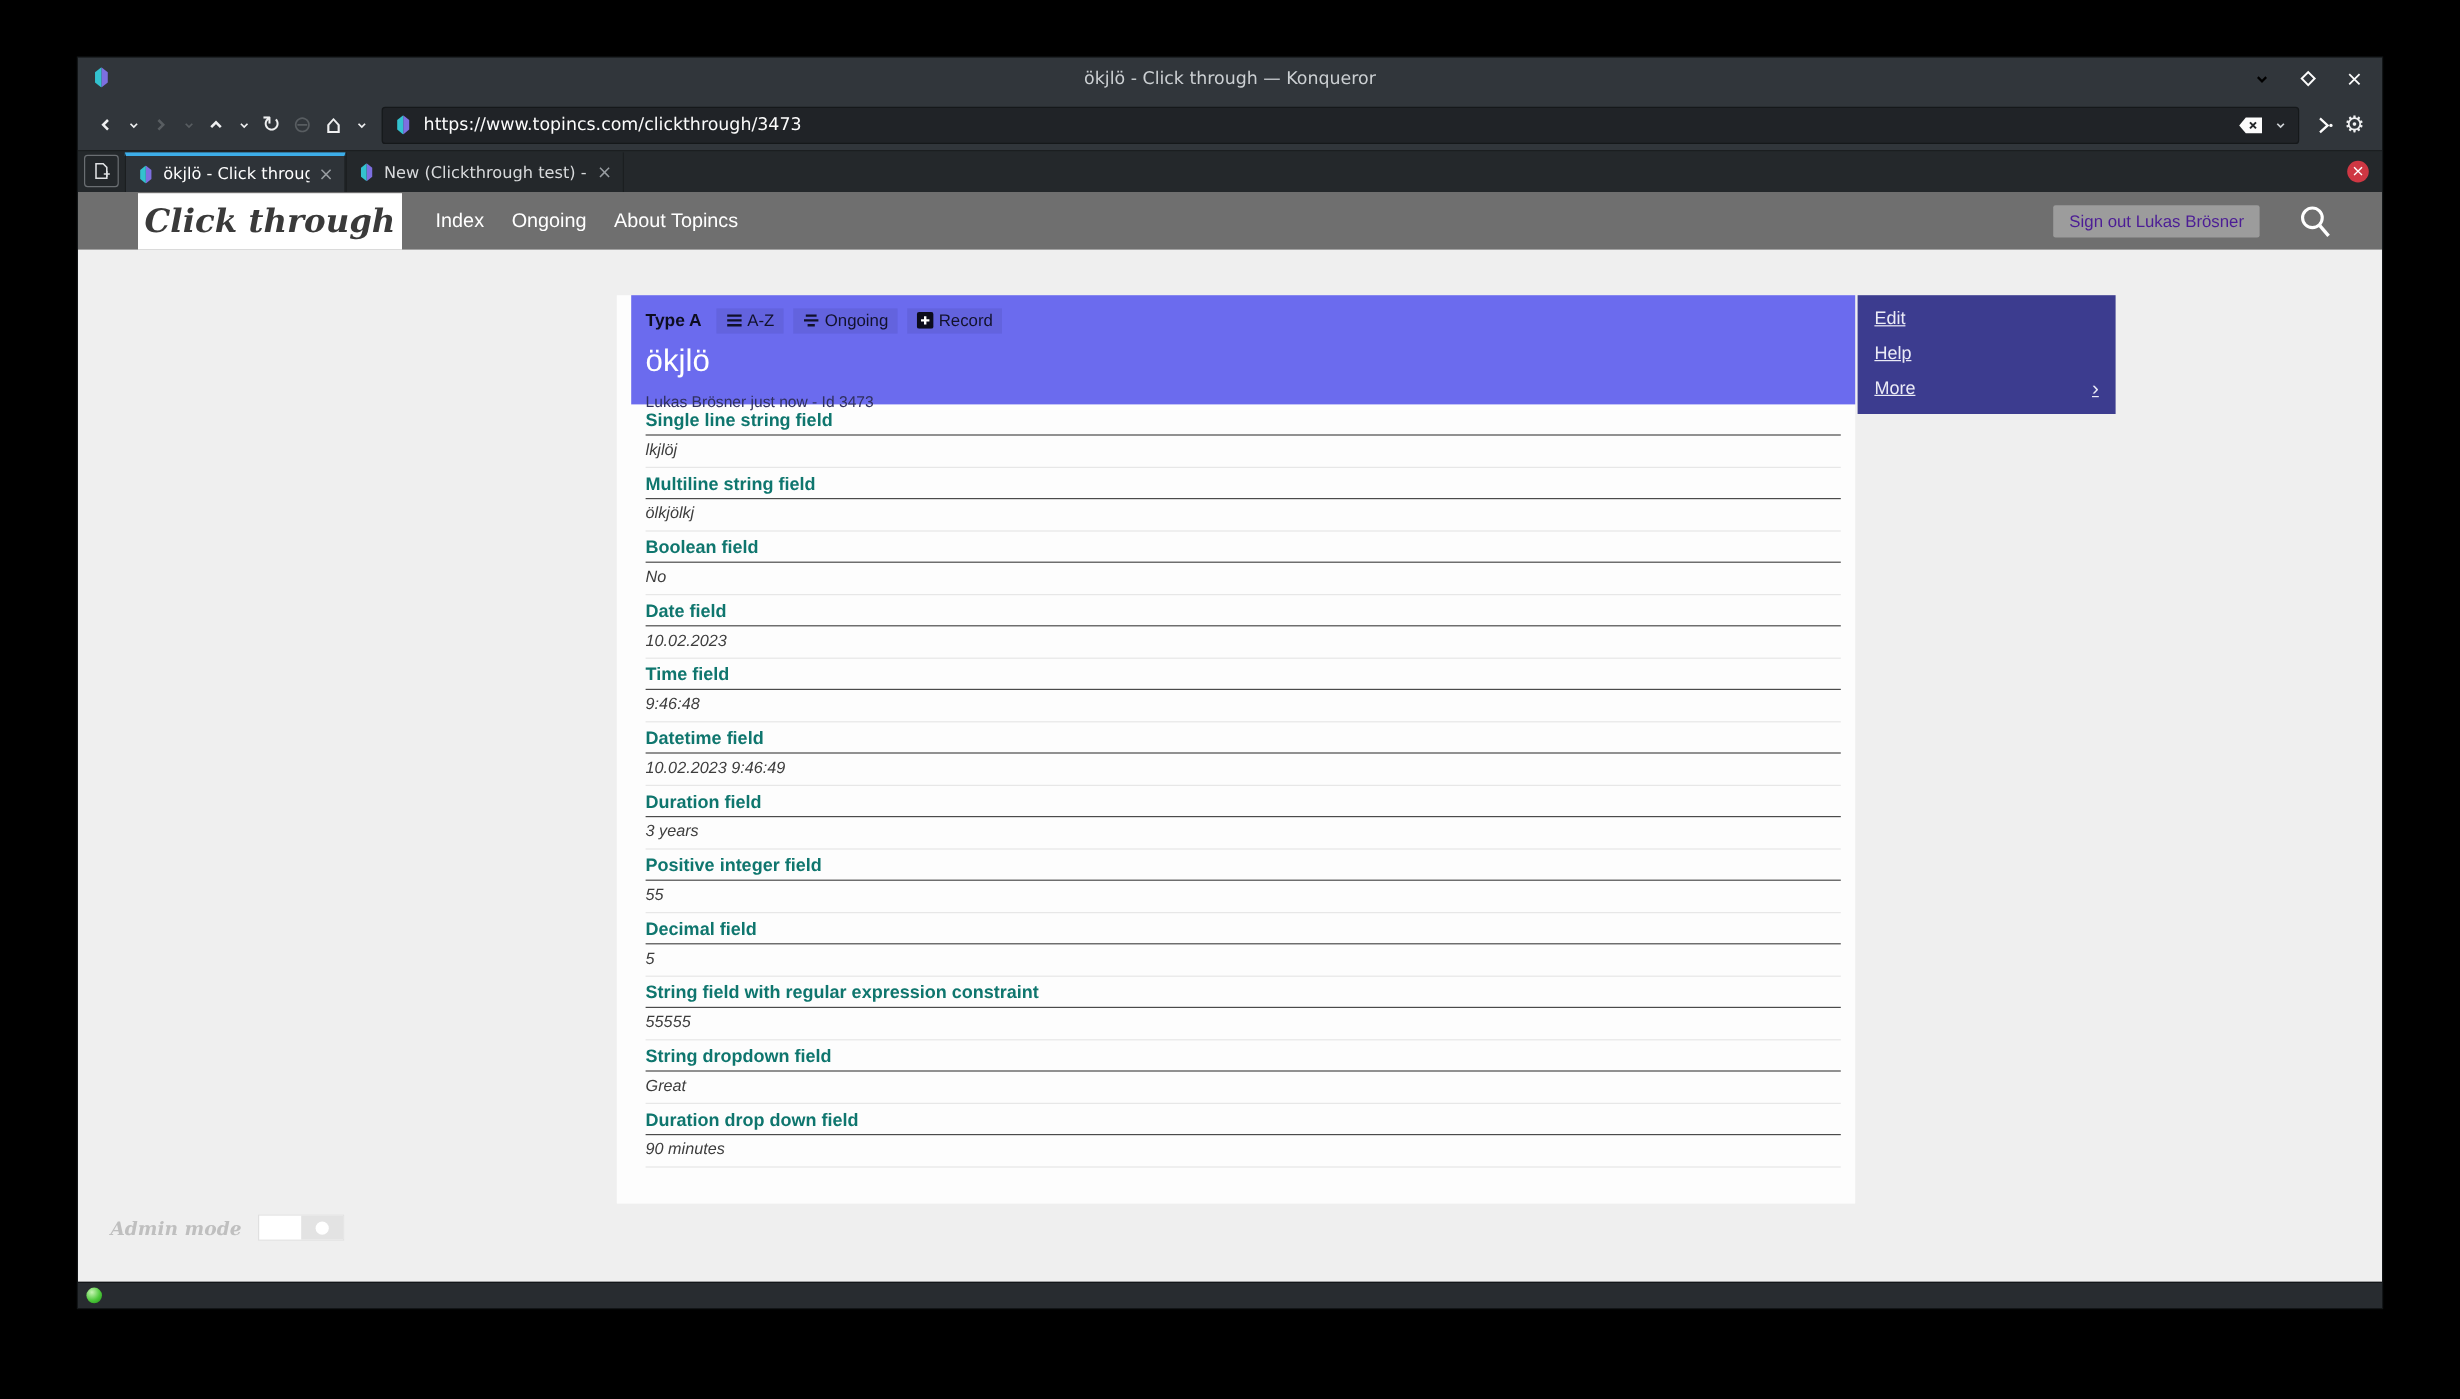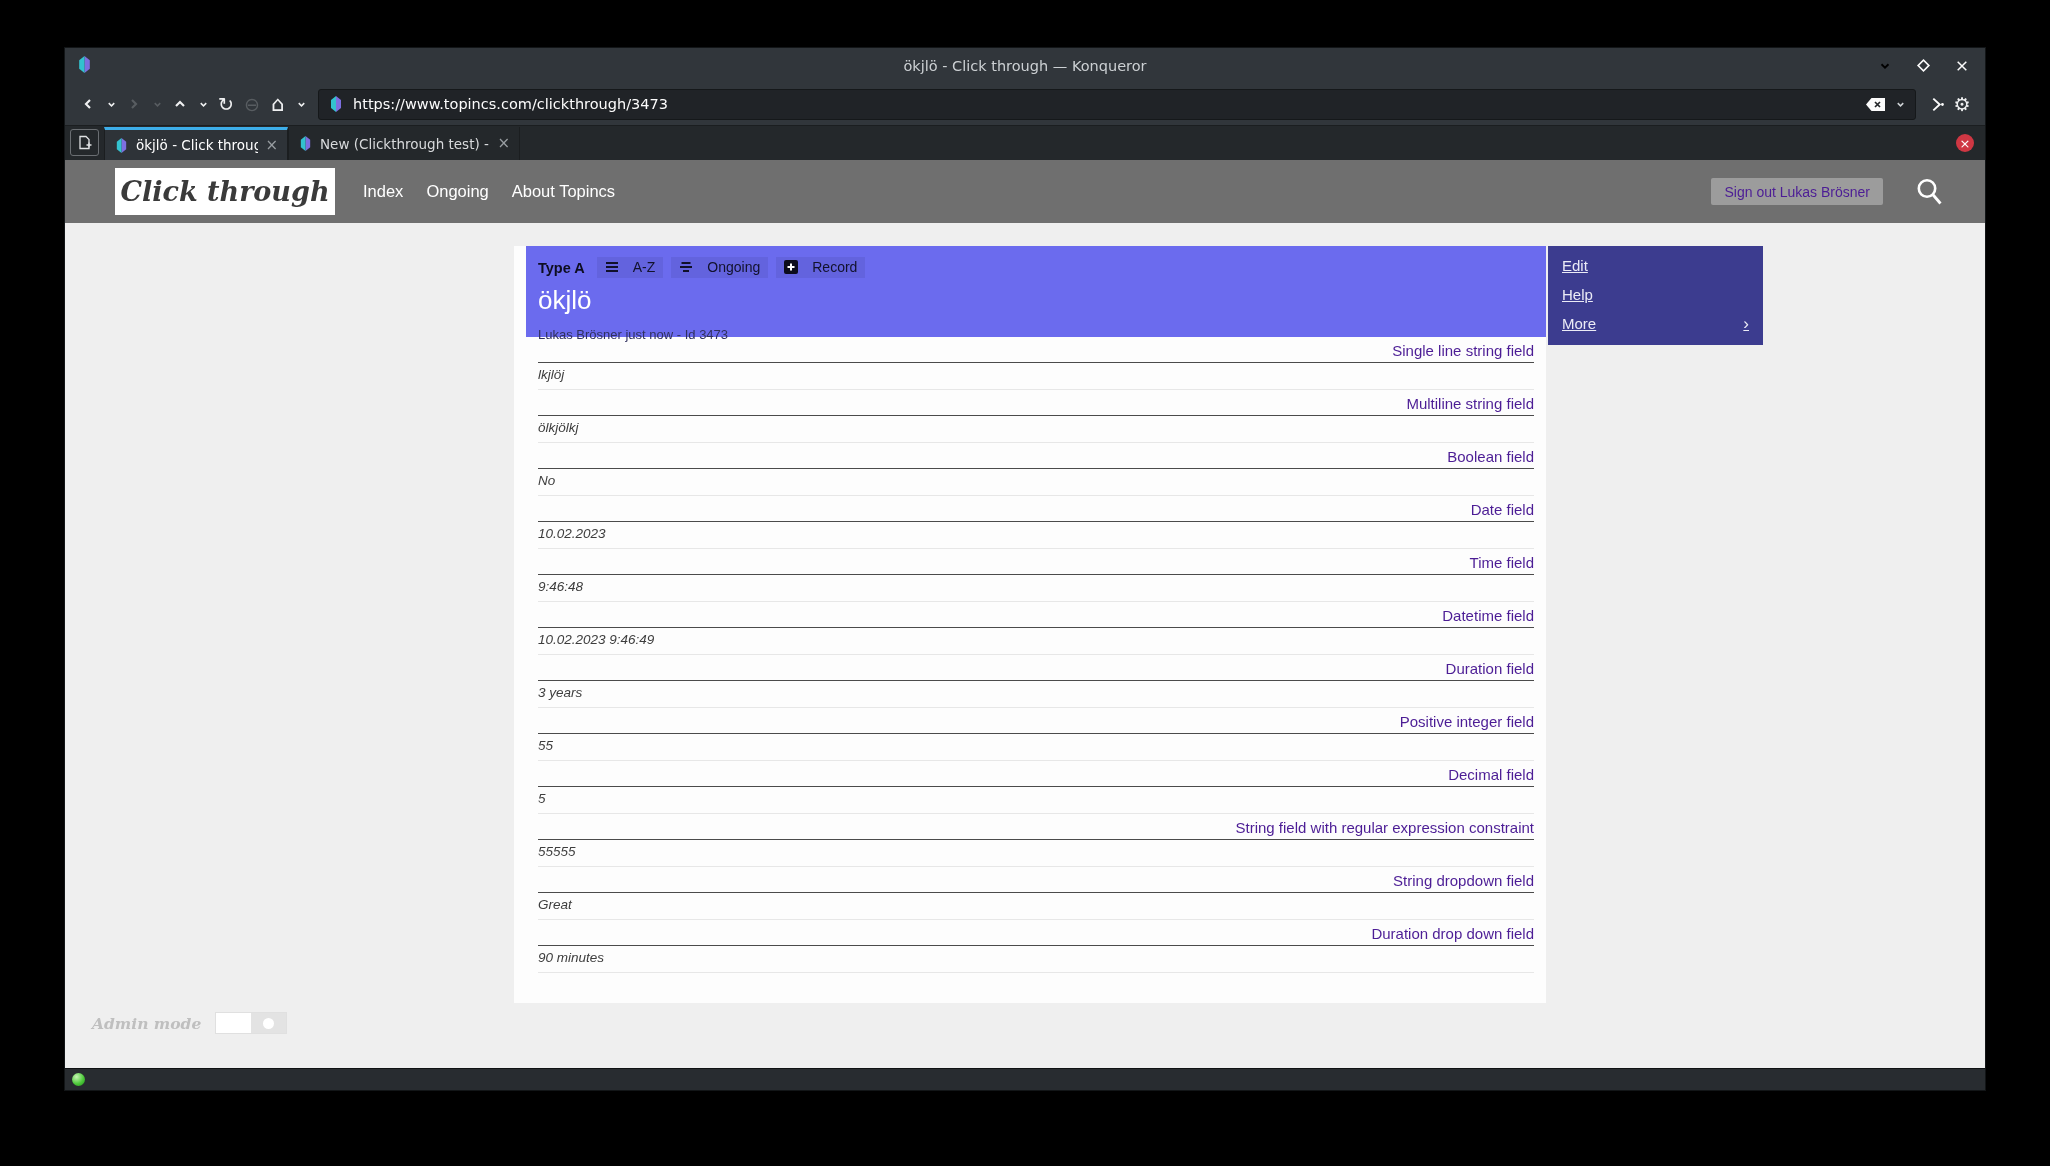--- a/index.html
+++ b/index.html
@@ -47,43 +47,43 @@
   .tab .lbl{white-space:nowrap;overflow:hidden;}
   .tab.active{background:#2e3338;border-top:3px solid #3daee9;color:#fff;width:184px;}
   .tab.t2{width:232px;color:#d8dadc;}
   .tab-close{color:#989da1;font-size:15px;margin-left:auto;line-height:1;}
   .redclose{position:absolute;right:11px;top:8px;width:18px;height:18px;border-radius:50%;
             background:#cf3743;color:#fff;display:flex;align-items:center;justify-content:center;
             font-size:13px;line-height:1;}
 
   
   .page{flex:1;background:#efefef;position:relative;overflow:hidden;}
-  .site-header{height:63px;background:#6f6f6f;display:flex;align-items:center;
+  .site-header{height:48px;background:#6f6f6f;display:flex;align-items:center;
                padding:0 26px 0 50px;}
   .logo{width:220px;height:47px;background:#fff;display:flex;align-items:center;justify-content:center;
         font-family:"DejaVu Serif",serif;font-style:italic;font-weight:bold;font-size:27px;color:#3a3a3a;flex:none;}
   .nav{display:flex;gap:23px;margin-left:28px;color:#fff;font-size:16.5px;
        font-family:"Liberation Sans",sans-serif;}
   .signout{margin-left:auto;height:27px;padding:0 13px;background:#9c9c9c;color:#4c1d95;font-size:14px;
            display:flex;align-items:center;border-radius:2px;font-family:"Liberation Sans",sans-serif;}
   .search{margin-left:31px;margin-right:15px;}
 
   
   .card{position:absolute;left:449px;top:86px;width:1020px;height:757px;background:#fdfdfd;
         font-family:"Liberation Sans",sans-serif;padding-left:12px;}
   .purple{height:91px;background:#6b6bee;padding:11px 12px;box-sizing:border-box;}
   .badges{display:flex;align-items:center;gap:8px;}
   .type-label{font-weight:bold;font-size:14.5px;color:#0d0d20;margin-right:4px;}
-  .chip{display:flex;align-items:center;gap:14px;background:rgba(25,25,90,0.10);
+  .chip{display:flex;align-items:center;gap:4px;background:rgba(25,25,90,0.10);
         padding:2px 8px 3px;font-size:14px;color:#12122c;}
   .rec-title{color:#fff;font-size:26px;margin-top:7px;}
   .byline{color:#30305e;font-size:13px;margin-top:11px;}
   .field{padding:6px 12px 0;}
-  .f-label{font-size:15px;font-weight:normal;color:#4c1d95;line-height:16px;padding-bottom:3px;
-           border-bottom:1px solid #4b4b4b;text-align:right;}
+  .f-label{font-size:15px;font-weight:bold;color:#0f766e;line-height:16px;padding-bottom:3px;
+           border-bottom:1px solid #4b4b4b;}
   .f-value{font-size:13.5px;color:#3d3d3d;line-height:15px;padding:4px 0 7px;
            border-bottom:1px solid #e7e7e7;font-style:italic;}
 
   
   .context-menu{position:absolute;left:1483px;top:86px;width:215px;background:#3c3c8f;
                 padding:5px 0 7px;color:#ebebf6;font-size:15px;font-family:"Liberation Sans",sans-serif;}
   .cm-row{height:29px;display:flex;align-items:center;padding:0 14px;text-decoration:underline;}
   .cm-chevron{margin-left:auto;font-size:17px;}
 
   

